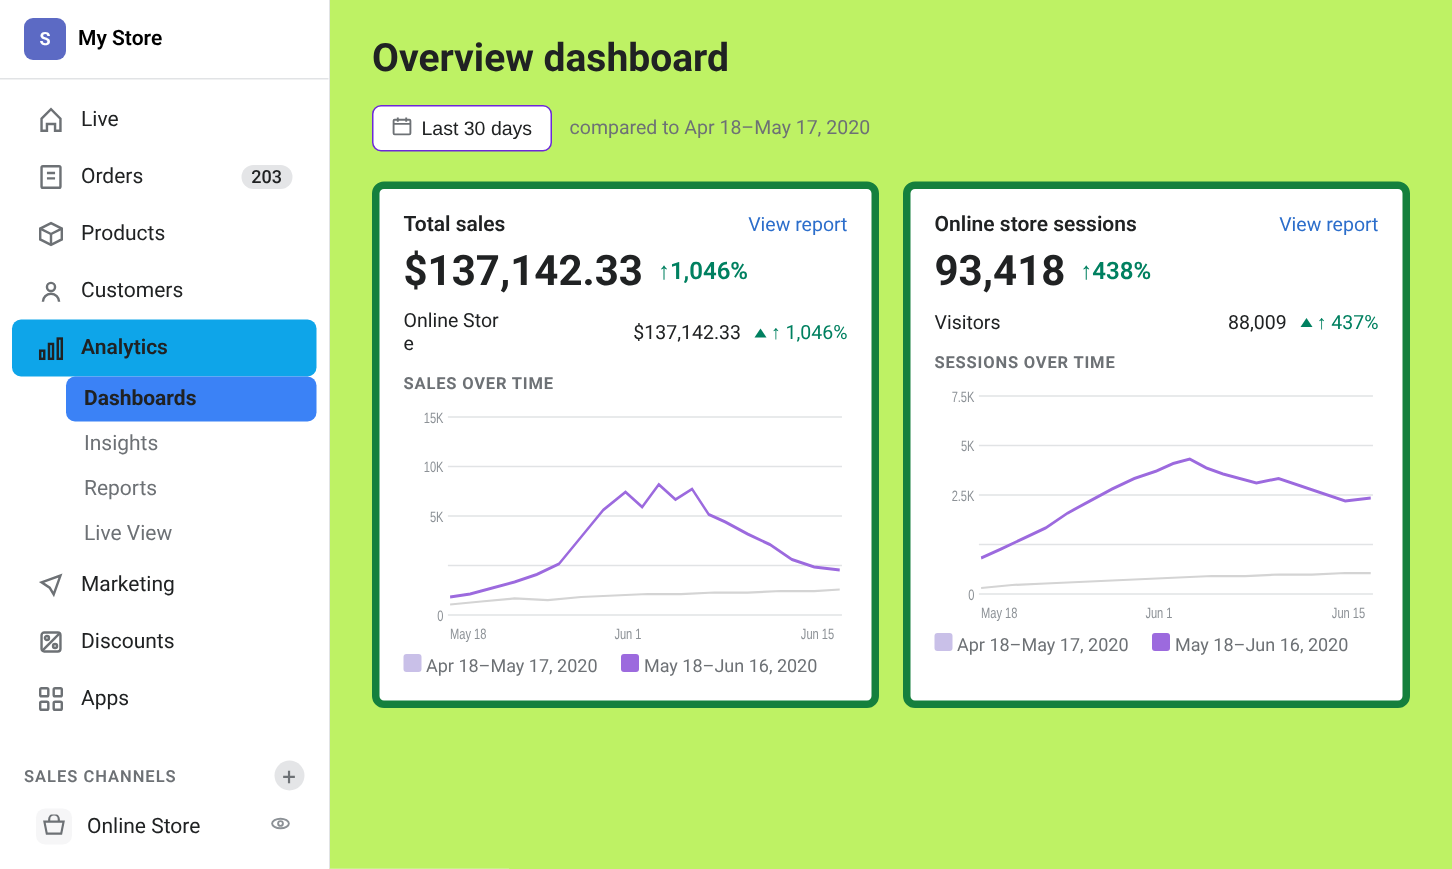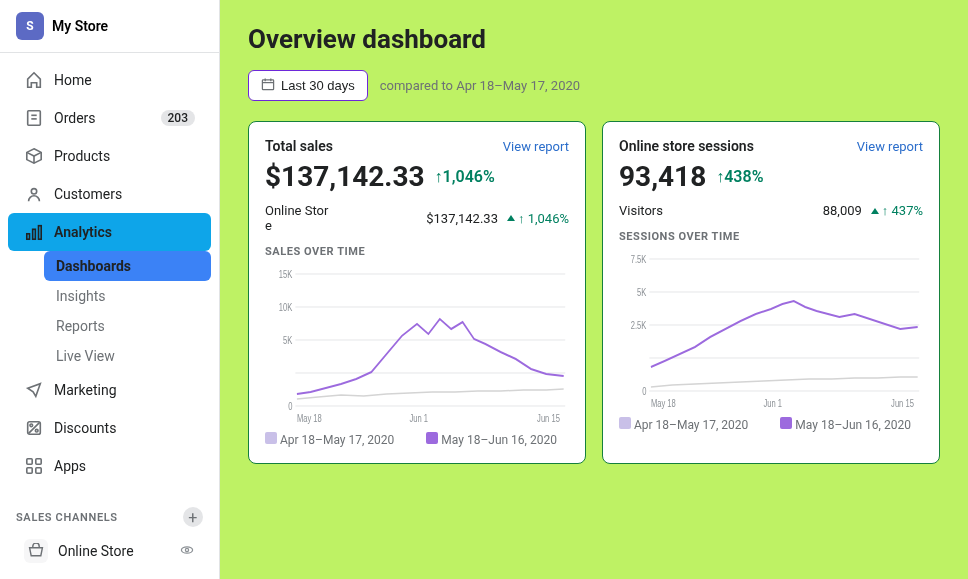--- a/index.html
+++ b/index.html
@@ -153,21 +153,21 @@
 
     
     .cards-row {
       display: grid;
       grid-template-columns: 1fr 1fr;
       gap: 16px;
     }
     .card {
       background: #fff;
       border-radius: 8px;
-      border: 1px solid #15803d;
+      border: 5px solid #15803d;
       padding: 16px;
     }
     .card-header {
       display: flex;
       align-items: center;
       justify-content: space-between;
       margin-bottom: 6px;
     }
     .card-title {
       font-size: 14px;
@@ -216,21 +216,21 @@
       text-transform: uppercase;
       letter-spacing: 0.05em;
       margin-bottom: 6px;
     }
     .chart-container {
       height: 160px;
       position: relative;
     }
     .chart-legend {
       display: flex;
-      gap: 32px;
+      gap: 16px;
       margin-top: 8px;
       font-size: 12px;
       color: #6d7175;
       align-items: center;
     }
     .legend-dot {
       width: 12px; height: 12px;
       border-radius: 2px;
       display: inline-block;
     }
@@ -248,21 +248,21 @@
   </div>
 
   <div style="padding: 8px 0;">
 
     <div class="nav-item">
       <span class="icon">
         <svg width="18" height="18" viewBox="0 0 20 20" fill="none" stroke="#6d7175" stroke-width="1.8">
             <path d="M3 9l7-7 7 7v9H13v-5H7v5H3z"></path>
           </svg>
       </span>
-      <span>Home</span>
+      <span>Live</span>
     </div>
 
     <div class="nav-item">
       <span class="icon">
         <svg width="18" height="18" viewBox="0 0 20 20" fill="none" stroke="#6d7175" stroke-width="1.8">
             <rect x="3" y="2" width="14" height="16" rx="1"></rect>
             <line x1="7" y1="7" x2="13" y2="7"></line>
             <line x1="7" y1="11" x2="13" y2="11"></line>
           </svg>
       </span>

